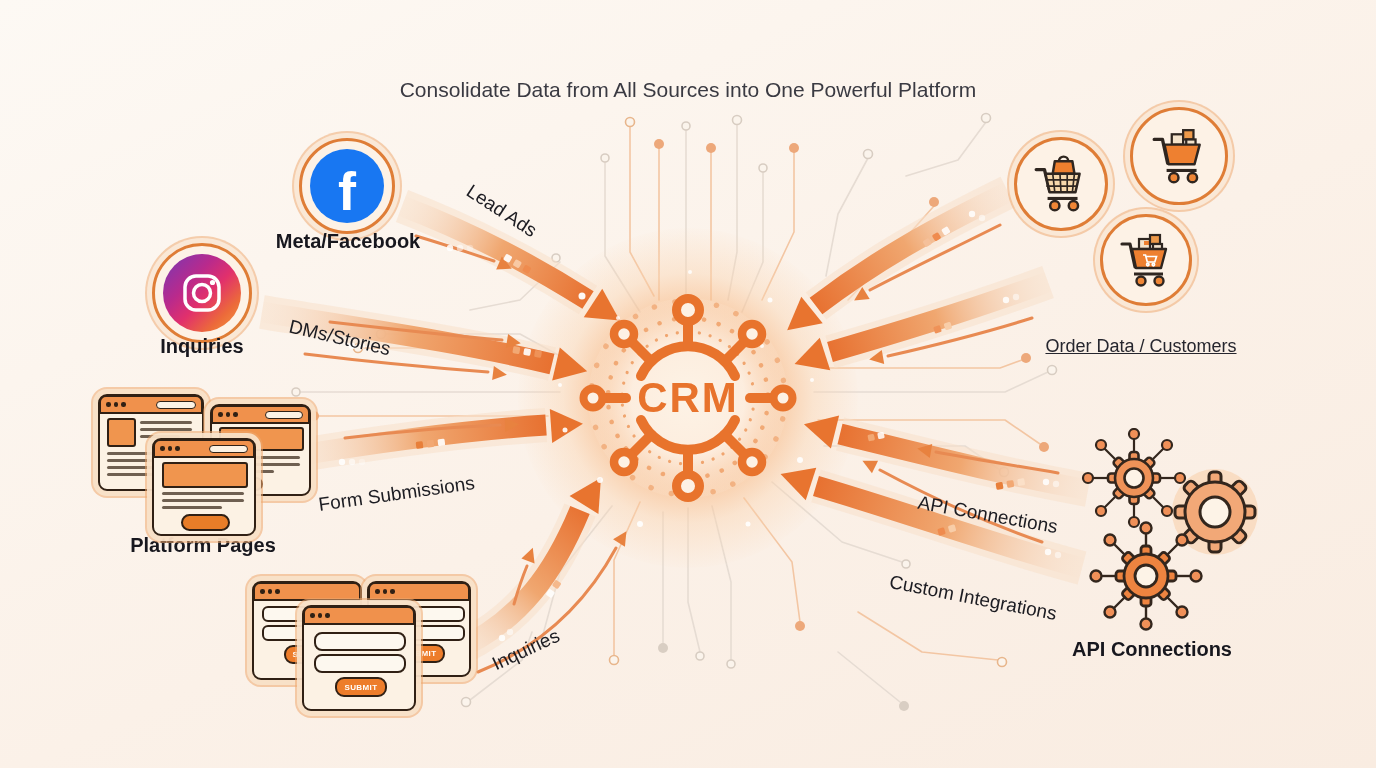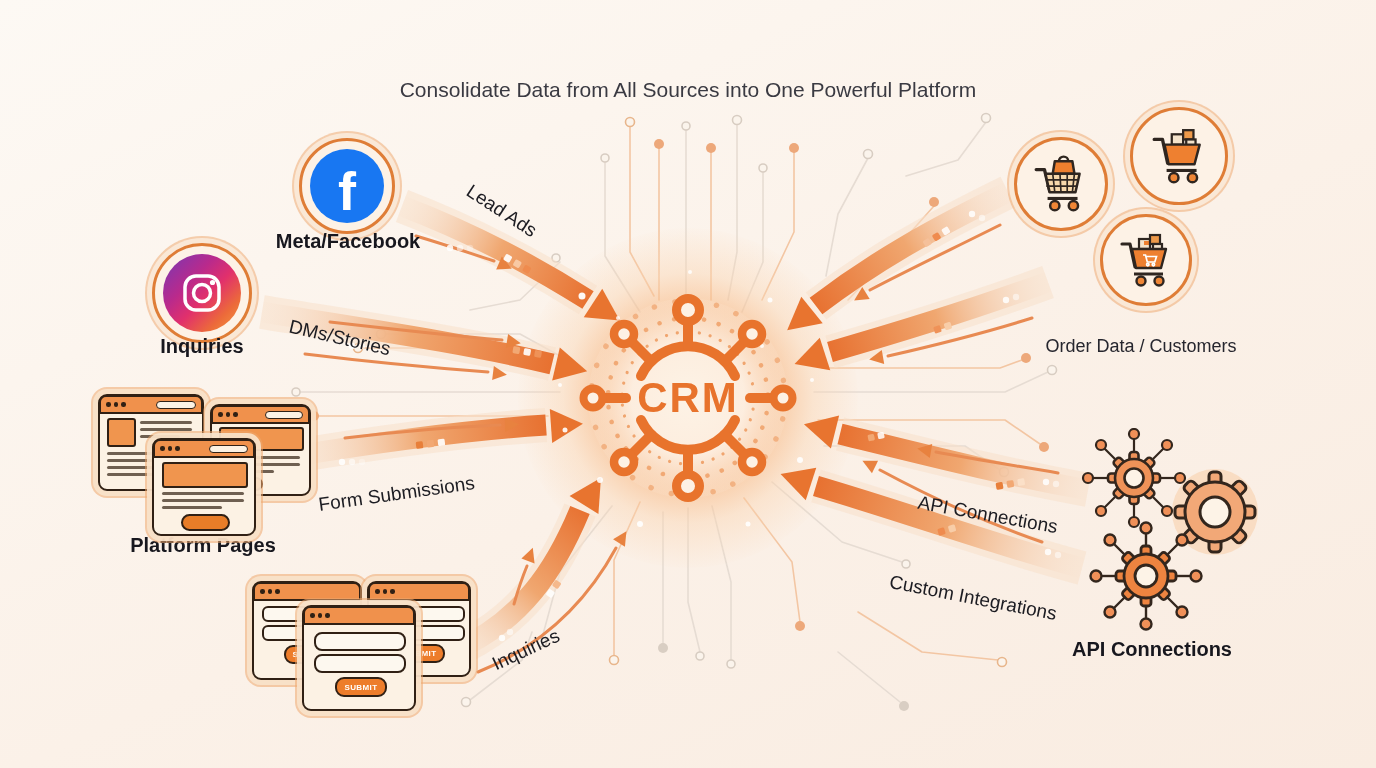--- a/index.html
+++ b/index.html
@@ -490,21 +490,21 @@
       <g stroke="#ffffff" stroke-width="1.7" fill="none">
         <path d="M27 23 h2.5 l1.8 7 h7.5 l1.7 -5.5 h-10"></path>
         <circle cx="31.8" cy="32.6" r="1.2"></circle>
           <circle cx="37.4" cy="32.6" r="1.2"></circle>
       </g>
       <path d="M18 42 h29" stroke="#2f2620" stroke-width="3"></path>
       <circle cx="25" cy="49" r="4.5" fill="#ef8636" stroke="#2f2620" stroke-width="2.4"></circle>
       <circle cx="43" cy="49" r="4.5" fill="#ef8636" stroke="#2f2620" stroke-width="2.4"></circle>
     </svg>
   </div>
-  <div class="nsub" style="left:1011px;top:336px;width:260px;">Order Data / Customers</div>
+  <div class="nsub" style="left:1011px;top:336px;width:260px;text-decoration:underline;">Order Data / Customers</div>
 
   <svg class="abs" width="215" height="205" viewBox="0 0 215 205" style="left:1058px;top:428px;" fill="none">
 
     <g transform="translate(157,84)">
       <circle r="43" fill="rgba(247,205,168,.55)"></circle>
       <g fill="#f2a877" stroke="#33261d" stroke-width="3">
         <rect x="-6" y="-40" width="12" height="14" rx="4" transform="rotate(0)"></rect>
         <rect x="-6" y="-40" width="12" height="14" rx="4" transform="rotate(45)"></rect>
         <rect x="-6" y="-40" width="12" height="14" rx="4" transform="rotate(90)"></rect>
         <rect x="-6" y="-40" width="12" height="14" rx="4" transform="rotate(135)"></rect>

